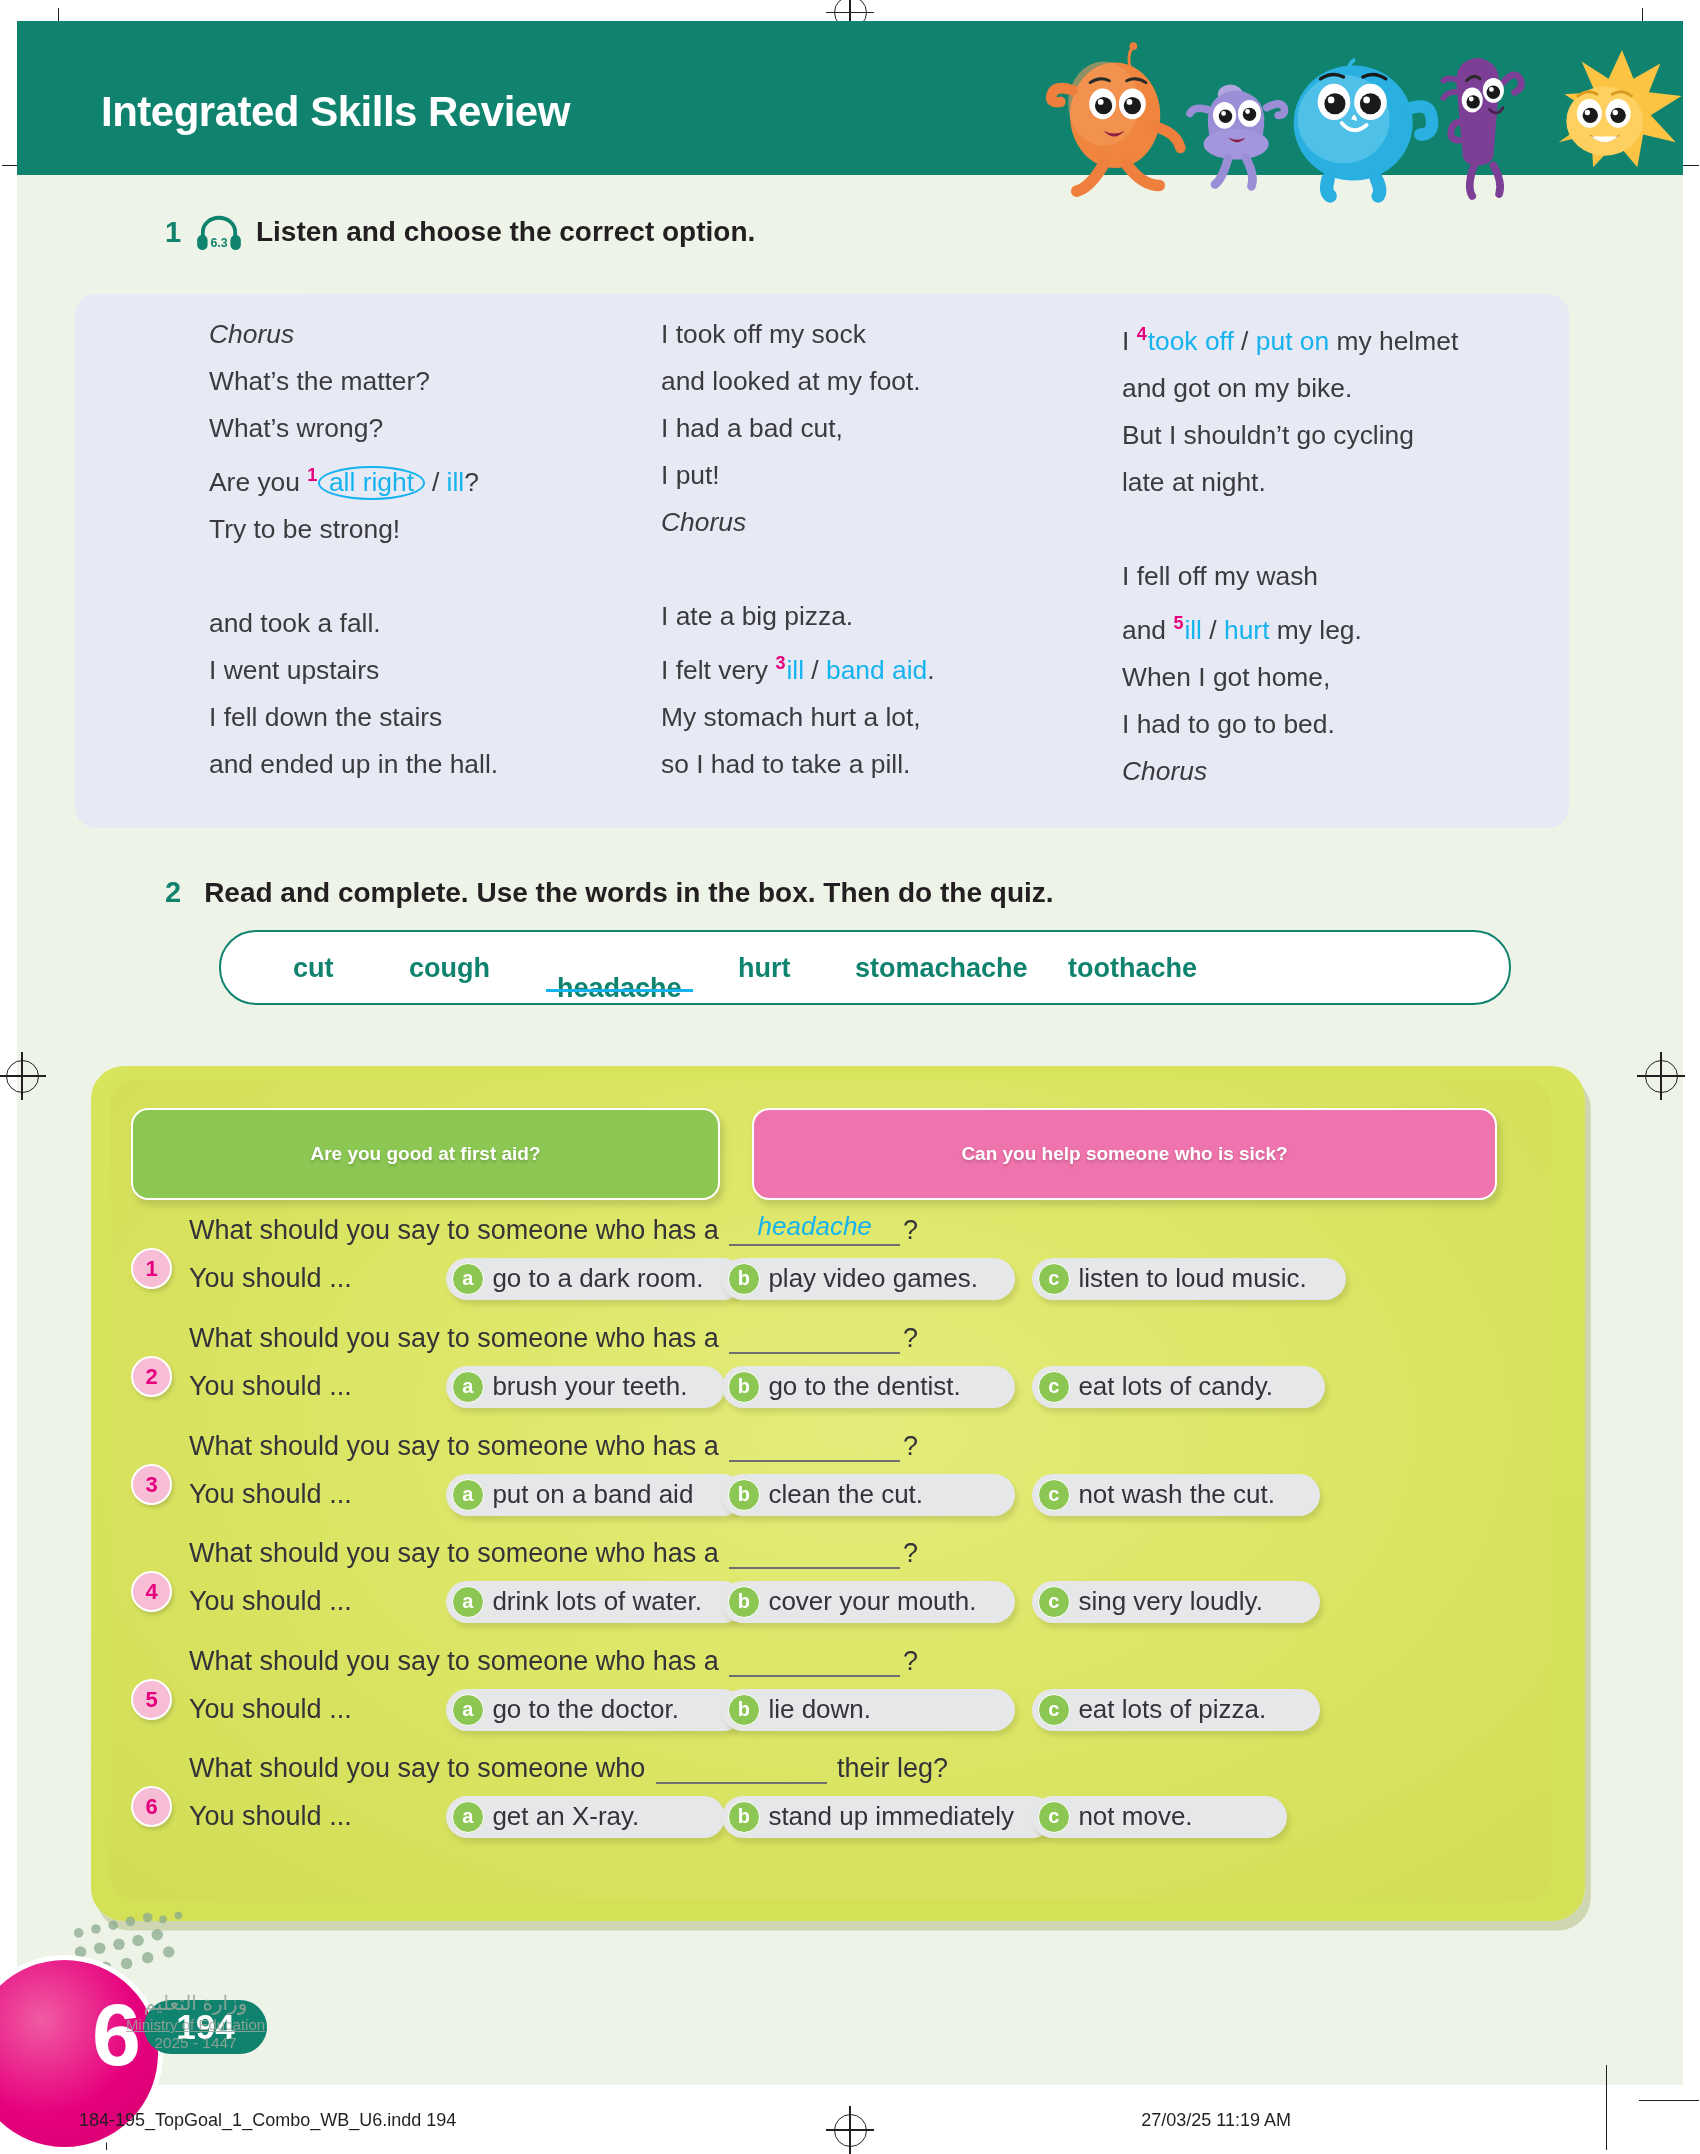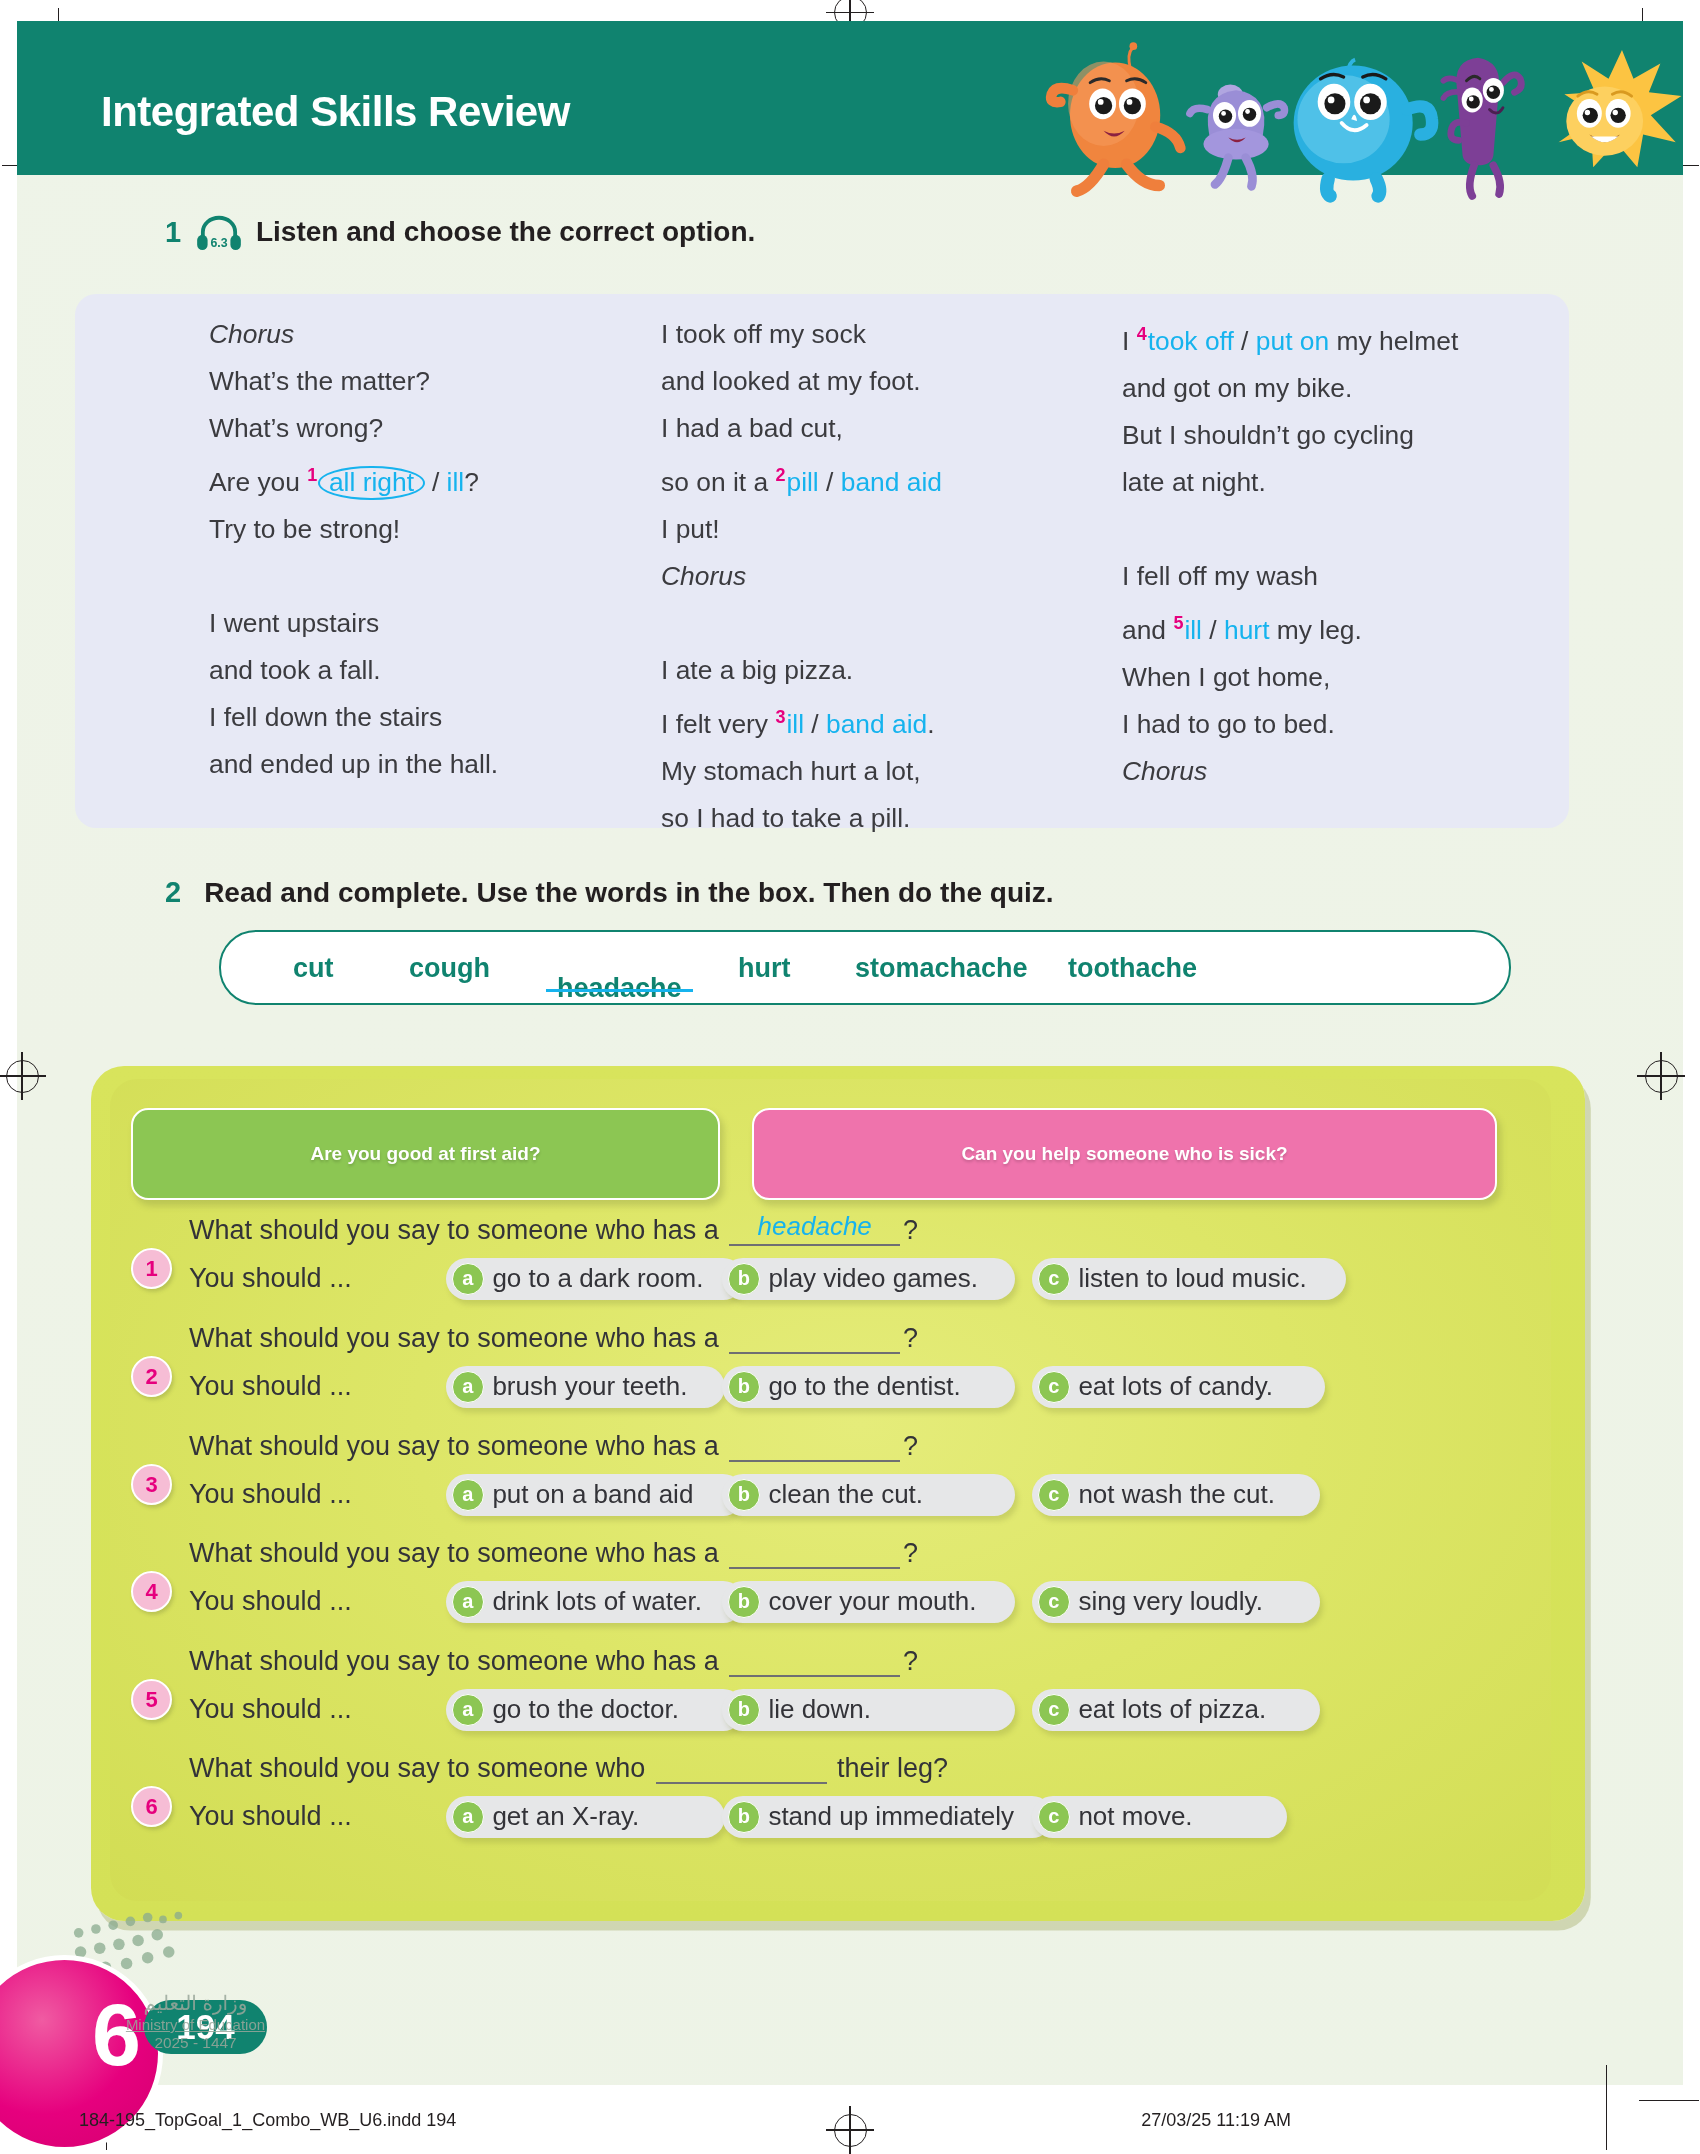--- a/index.html
+++ b/index.html
@@ -449,30 +449,29 @@
   </div>
 
   <div class="lyrics-box">
     <div class="lyr-col c1">
         <div class="lyr-line chorus">Chorus</div>
         <div class="lyr-line">What’s the matter?</div>
         <div class="lyr-line">What’s wrong?</div>
         <div class="lyr-line">Are you <span class="sup">1</span><span class="circled">all right</span><span> / </span><span class="opt">ill</span>?</div>
         <div class="lyr-line">Try to be strong!</div>
         <div class="lyr-line blank"></div>
+        <div class="lyr-line">and took a fall.</div>
         <div class="lyr-line">I went upstairs</div>
-        <div class="lyr-line">and took a fall.</div>
         <div class="lyr-line">I fell down the stairs</div>
         <div class="lyr-line">and ended up in the hall.</div>
       </div>
     <div class="lyr-col c2">
         <div class="lyr-line">I took off my sock</div>
         <div class="lyr-line">and looked at my foot.</div>
         <div class="lyr-line">I had a bad cut,</div>
-        <div class="lyr-line">so on it a <span class="sup">2</span><span class="opt">pill</span><span> / </span><span class="opt">band aid</span></div>
         <div class="lyr-line">I put!</div>
         <div class="lyr-line chorus">Chorus</div>
         <div class="lyr-line blank"></div>
         <div class="lyr-line">I ate a big pizza.</div>
         <div class="lyr-line">I felt very <span class="sup">3</span><span class="opt">ill</span><span> / </span><span class="opt">band aid</span>.</div>
         <div class="lyr-line">My stomach hurt a lot,</div>
         <div class="lyr-line">so I had to take a pill.</div>
       </div>
     <div class="lyr-col c3">
         <div class="lyr-line">I <span class="sup">4</span><span class="opt">took off</span><span> / </span><span class="opt">put on</span> my helmet</div>

